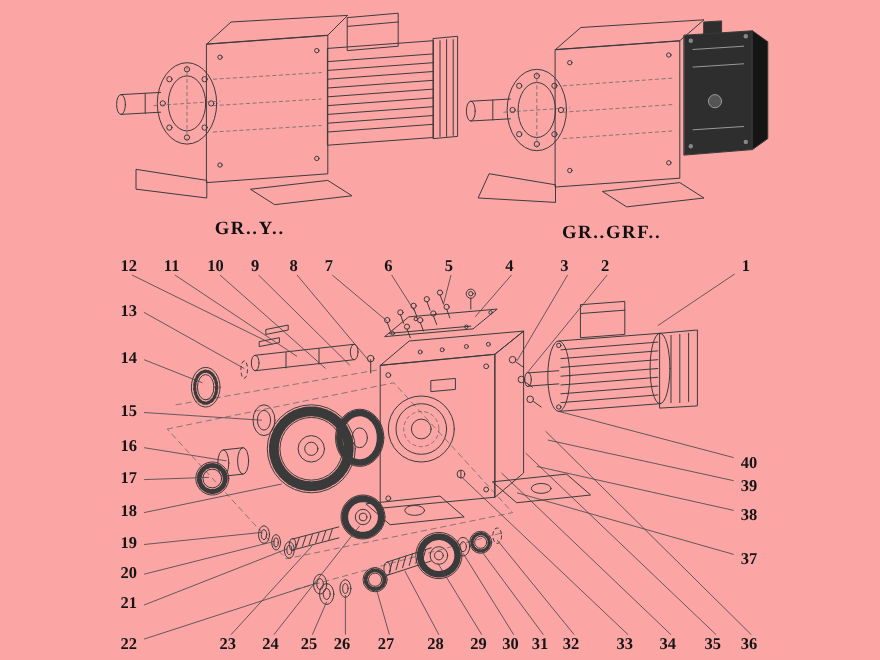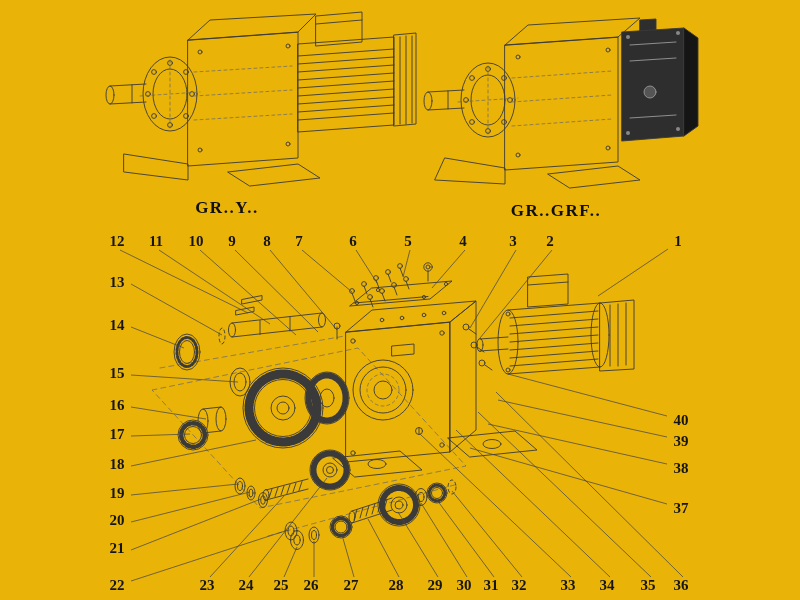--- a/index.html
+++ b/index.html
@@ -1,16 +1,16 @@
 <!DOCTYPE html>
 <html><head>
 <meta charset="utf-8">
 <style>
   html,body{margin:0;padding:0;background:#ffffff;}
-  .stage{position:relative;width:800px;height:600px;background:#eab308;overflow:hidden;
+  .stage{position:relative;width:800px;height:600px;background:#fca5a5;overflow:hidden;
          font-family:"Liberation Serif",serif;}
   svg{display:block;}
   .callout{font-family:"Liberation Serif",serif;font-weight:bold;font-size:15px;fill:#151515;}
   .variant-label{font-family:"Liberation Serif",serif;font-weight:bold;font-size:17px;fill:#101010;letter-spacing:1.5px;}
   .ink{stroke:#3a3a3a;fill:none;stroke-width:0.9;stroke-linecap:round;stroke-linejoin:round;}
   .ink-thin{stroke:#666;fill:none;stroke-width:0.7;}
   .leader{stroke:#474747;stroke-width:0.75;}
   .dashed{stroke-dasharray:5 4;}
   .dashfine{stroke-dasharray:3 3;}
 </style>

